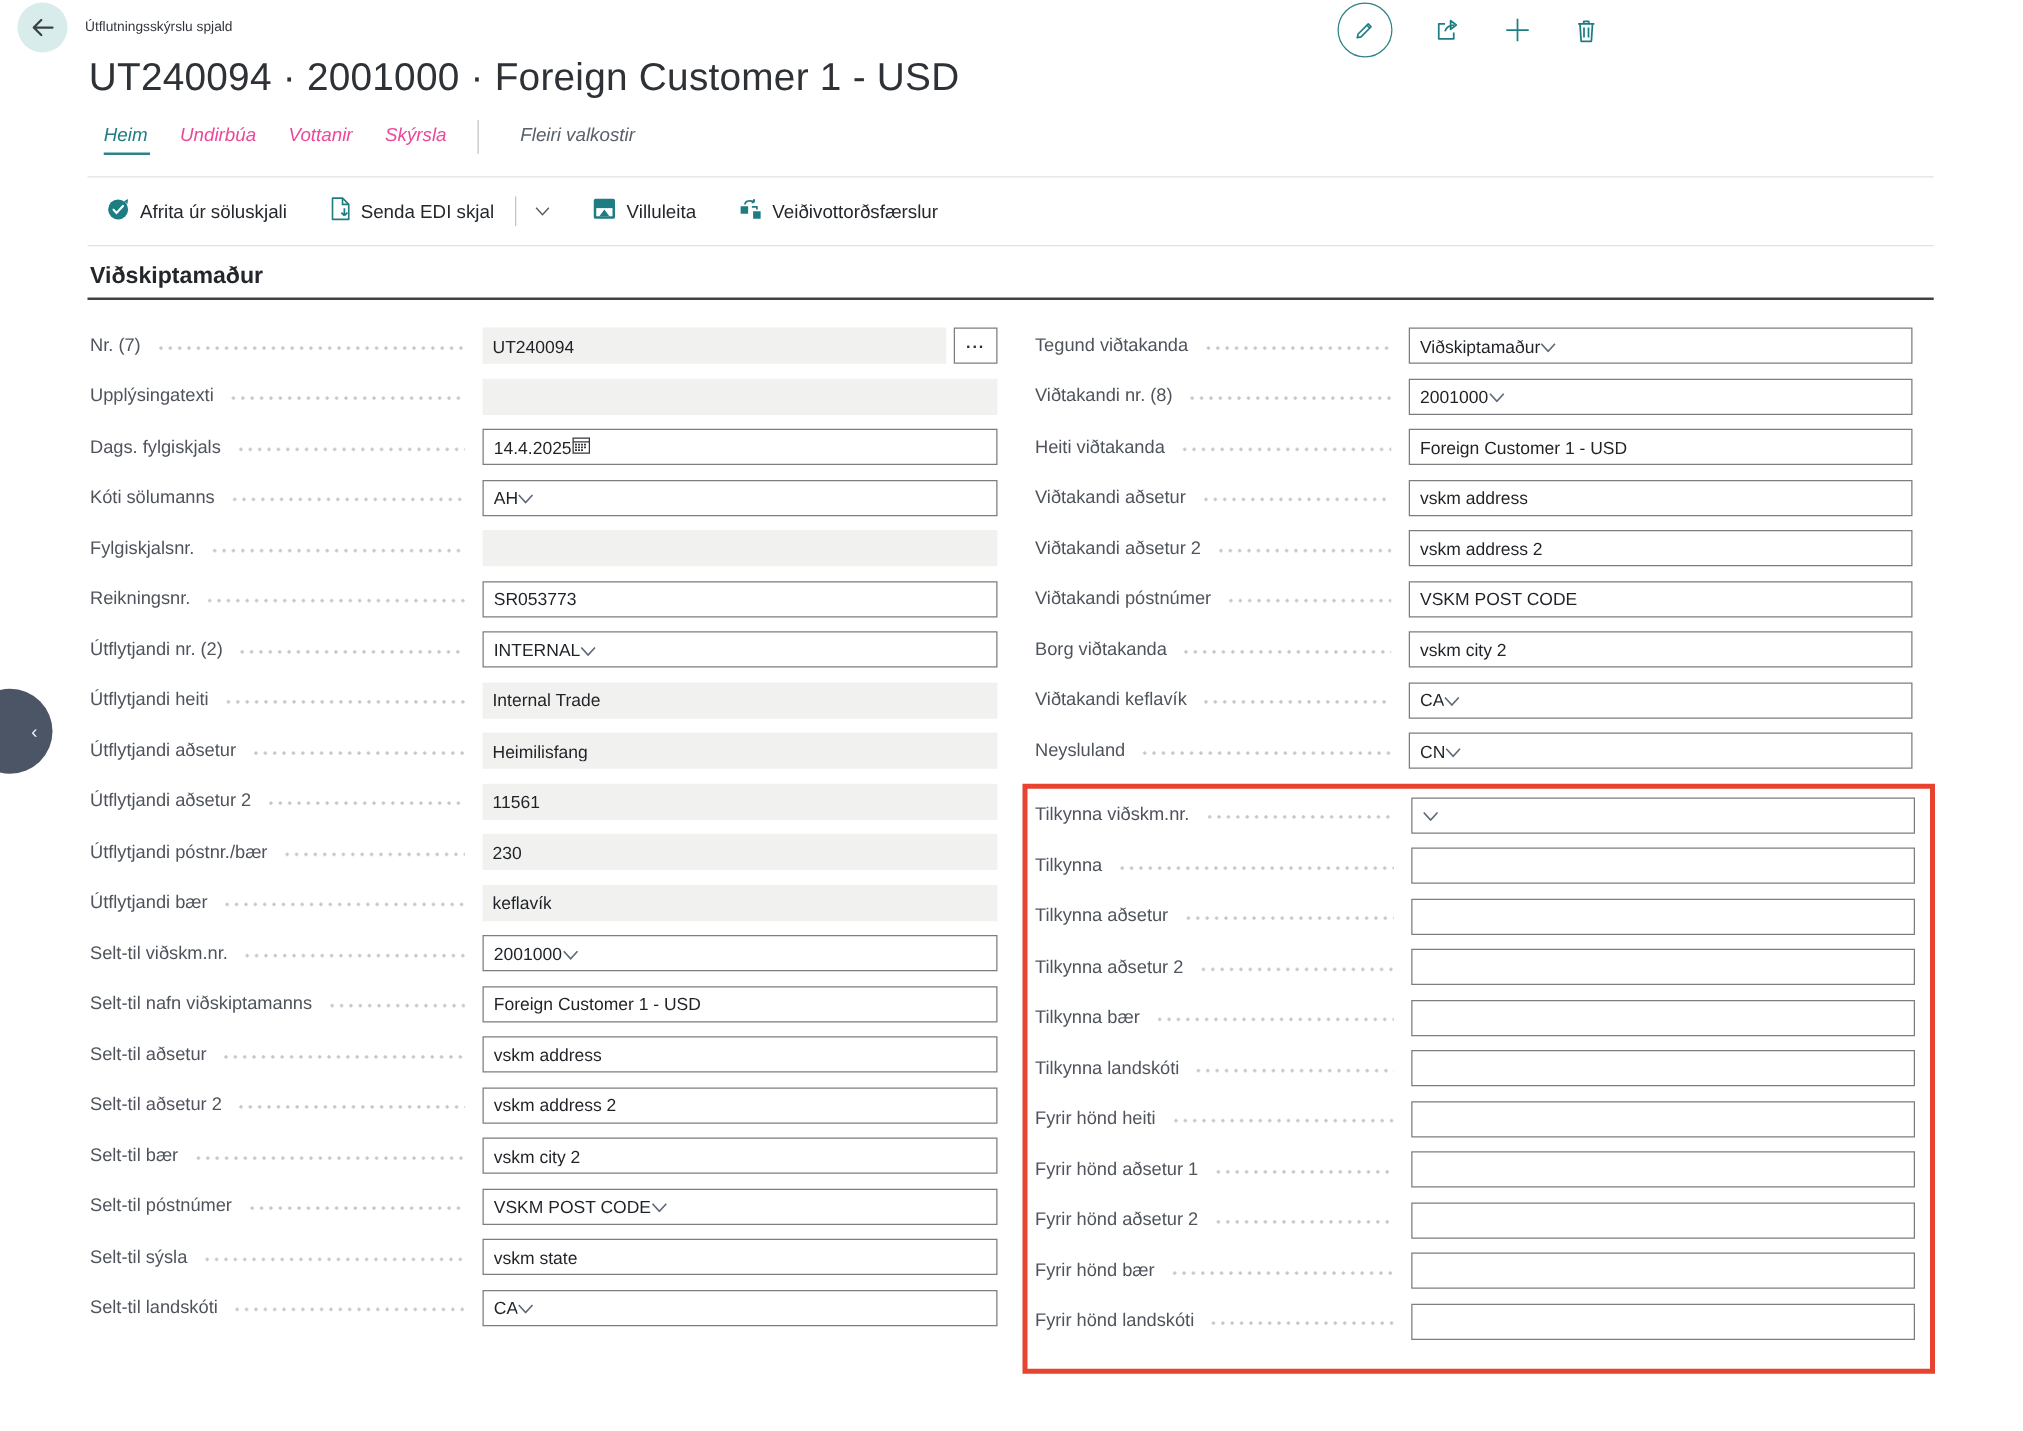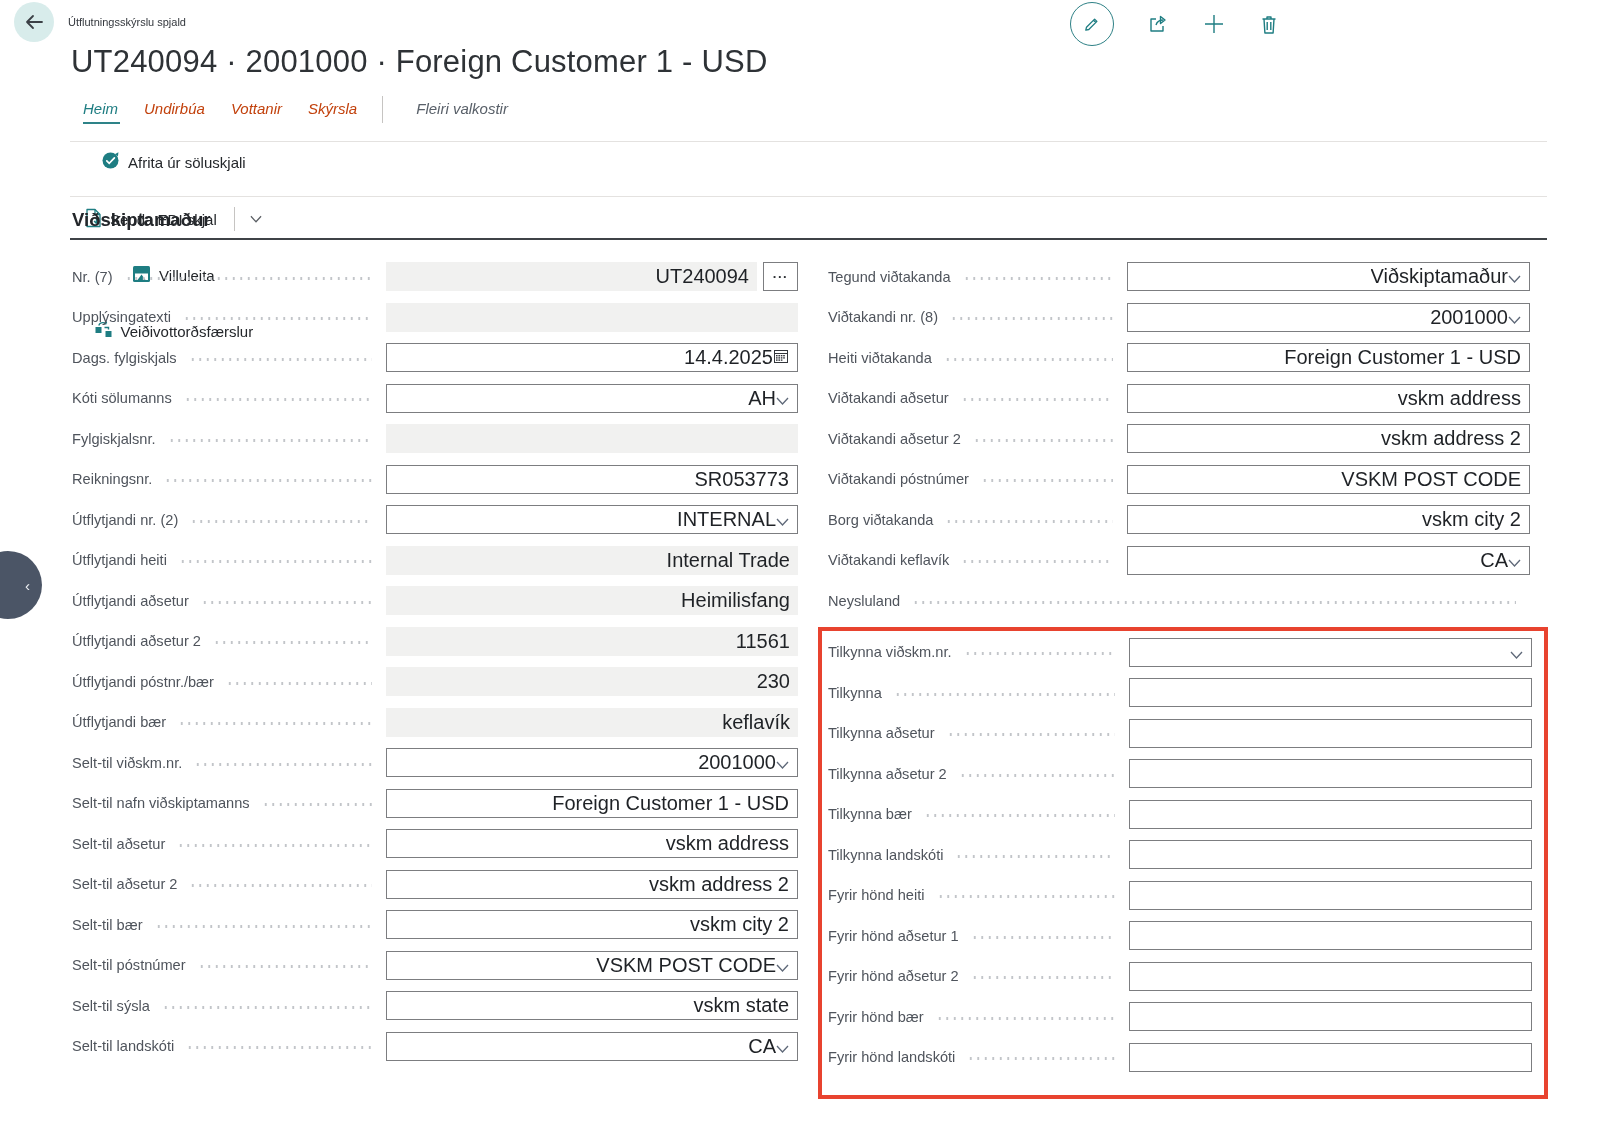--- a/index.html
+++ b/index.html
@@ -12,52 +12,52 @@
   .caption{position:absolute;left:68px;top:16px;font-size:11px;color:#33373d;}
   .top-actions{position:absolute;left:1070px;top:2px;height:44px;display:flex;align-items:center;gap:32px;}
   .pencil-circle{width:42px;height:42px;border:1px solid #2E8186;border-radius:50%;
                  display:flex;align-items:center;justify-content:center;cursor:pointer;}
   .top-icon{cursor:pointer;display:flex;align-items:center;justify-content:center;}
 
   .page-title{position:absolute;left:71px;top:44px;font-size:31px;font-weight:300;color:#2e3236;letter-spacing:.2px;}
 
   
   .tabs{position:absolute;left:72px;top:96px;display:flex;align-items:flex-end;font-size:15px;font-style:italic;}
-  .tab{padding:4px 13px 9px;color:#c2410c;cursor:pointer;position:relative;white-space:nowrap;}
+  .tab{padding:4px 13px 9px;color:#ec4899;cursor:pointer;position:relative;white-space:nowrap;}
   .tab.first{padding-left:11px;}
   .tab.active{color:#1E7D82;}
   .tab.active::after{content:"";position:absolute;left:11px;right:11px;bottom:2px;height:2.5px;background:#2E8388;}
   .tab.muted{color:#596069;margin-left:10px;}
   .tab-divider{width:1px;height:27px;background:#c6c4c2;margin:0 10px 3px 12px;}
   .rule{position:absolute;left:70px;width:1477px;height:1px;background:#e4e2e0;}
 
   
   .actionbar{position:absolute;left:85px;top:151px;height:36px;display:flex;align-items:center;gap:34px;
-             font-size:15px;color:#24272b;flex-direction:column;}
+             font-size:15px;color:#24272b;}
   .action{display:flex;align-items:center;gap:8px;cursor:pointer;white-space:nowrap;}
   .split-div{width:1px;height:24px;background:#c6c4c2;margin-left:9px;}
   .split-chev{margin-left:7px;display:flex;align-items:center;}
 
   
   .section-title{position:absolute;left:72px;top:209px;font-size:18.5px;font-weight:700;color:#23262a;}
   .section-rule{position:absolute;left:70px;top:238px;width:1477px;height:2px;background:#3F4347;}
 
   
   .leftcol{position:absolute;left:72px;top:262px;width:726px;}
   .rightcol{position:absolute;left:818px;top:262px;width:730px;box-sizing:border-box;}
   .rightcol .field-row{padding:0 18px 0 10px;}
   .red-box{border:4px solid #14b8a6;padding:7px 12px 12px 6px;margin-top:1px;}
   .red-box .field-row{padding:0;}
 
   .field-row{display:flex;align-items:center;height:29px;margin-bottom:11.5px;}
   .f-label{font-size:14.6px;color:#4F545C;white-space:nowrap;flex:none;}
   .dots{flex:1;height:3px;margin:3px 14px 0 12px;background-image:radial-gradient(circle,#c2c5c9 1.15px,transparent 1.3px);
         background-size:7.5px 3px;background-repeat:repeat-x;background-position:left center;}
   .f-input{width:412px;flex:none;height:29px;box-sizing:border-box;border:1px solid #7C7D80;background:#fff;
-           display:flex;align-items:center;justify-content:flex-end;padding:0 8px;font-size:20px;color:#1f2226;}
+           display:flex;align-items:center;justify-content:flex-start;padding:0 8px;font-size:14px;color:#1f2226;}
   .rightcol .f-input{width:403px;}
   .f-input.disabled{border:none;background:#F1F1F0;}
   .f-value{white-space:nowrap;overflow:hidden;}
   .assist-wrap{width:412px;flex:none;display:flex;}
   .assist-wrap .f-input{flex:1;width:auto;}
   .assist-btn{width:35px;height:29px;margin-left:6px;border:1px solid #7C7D80;background:#fff;box-sizing:border-box;
               display:flex;align-items:center;justify-content:center;font-weight:700;letter-spacing:1.5px;
               font-size:13px;color:#2c2f33;cursor:pointer;padding-bottom:6px;}
 
   
@@ -399,20 +399,26 @@
         <div class="f-input">
           <span class="f-value">CA</span>
           <span><svg width="13" height="8" viewBox="0 0 13 8">
               <path d="M1 1 L6.5 7 L12 1" stroke="#5E6878" stroke-width="1.3" fill="none"></path>
             </svg></span>
         </div>
       </div>
       <div class="field-row">
         <span class="f-label">Neysluland</span>
         <div class="dots"></div>
+        <div class="f-input">
+          <span class="f-value">CN</span>
+          <span><svg width="13" height="8" viewBox="0 0 13 8">
+              <path d="M1 1 L6.5 7 L12 1" stroke="#5E6878" stroke-width="1.3" fill="none"></path>
+            </svg></span>
+        </div>
       </div>
       <div class="red-box" style="border-color: rgb(232, 67, 47);">
         <div class="field-row">
           <span class="f-label">Tilkynna viðskm.nr.</span>
           <div class="dots"></div>
           <div class="f-input">
             <span class="f-value"></span>
             <span><svg width="13" height="8" viewBox="0 0 13 8">
                 <path d="M1 1 L6.5 7 L12 1" stroke="#5E6878" stroke-width="1.3" fill="none"></path>
               </svg></span>

